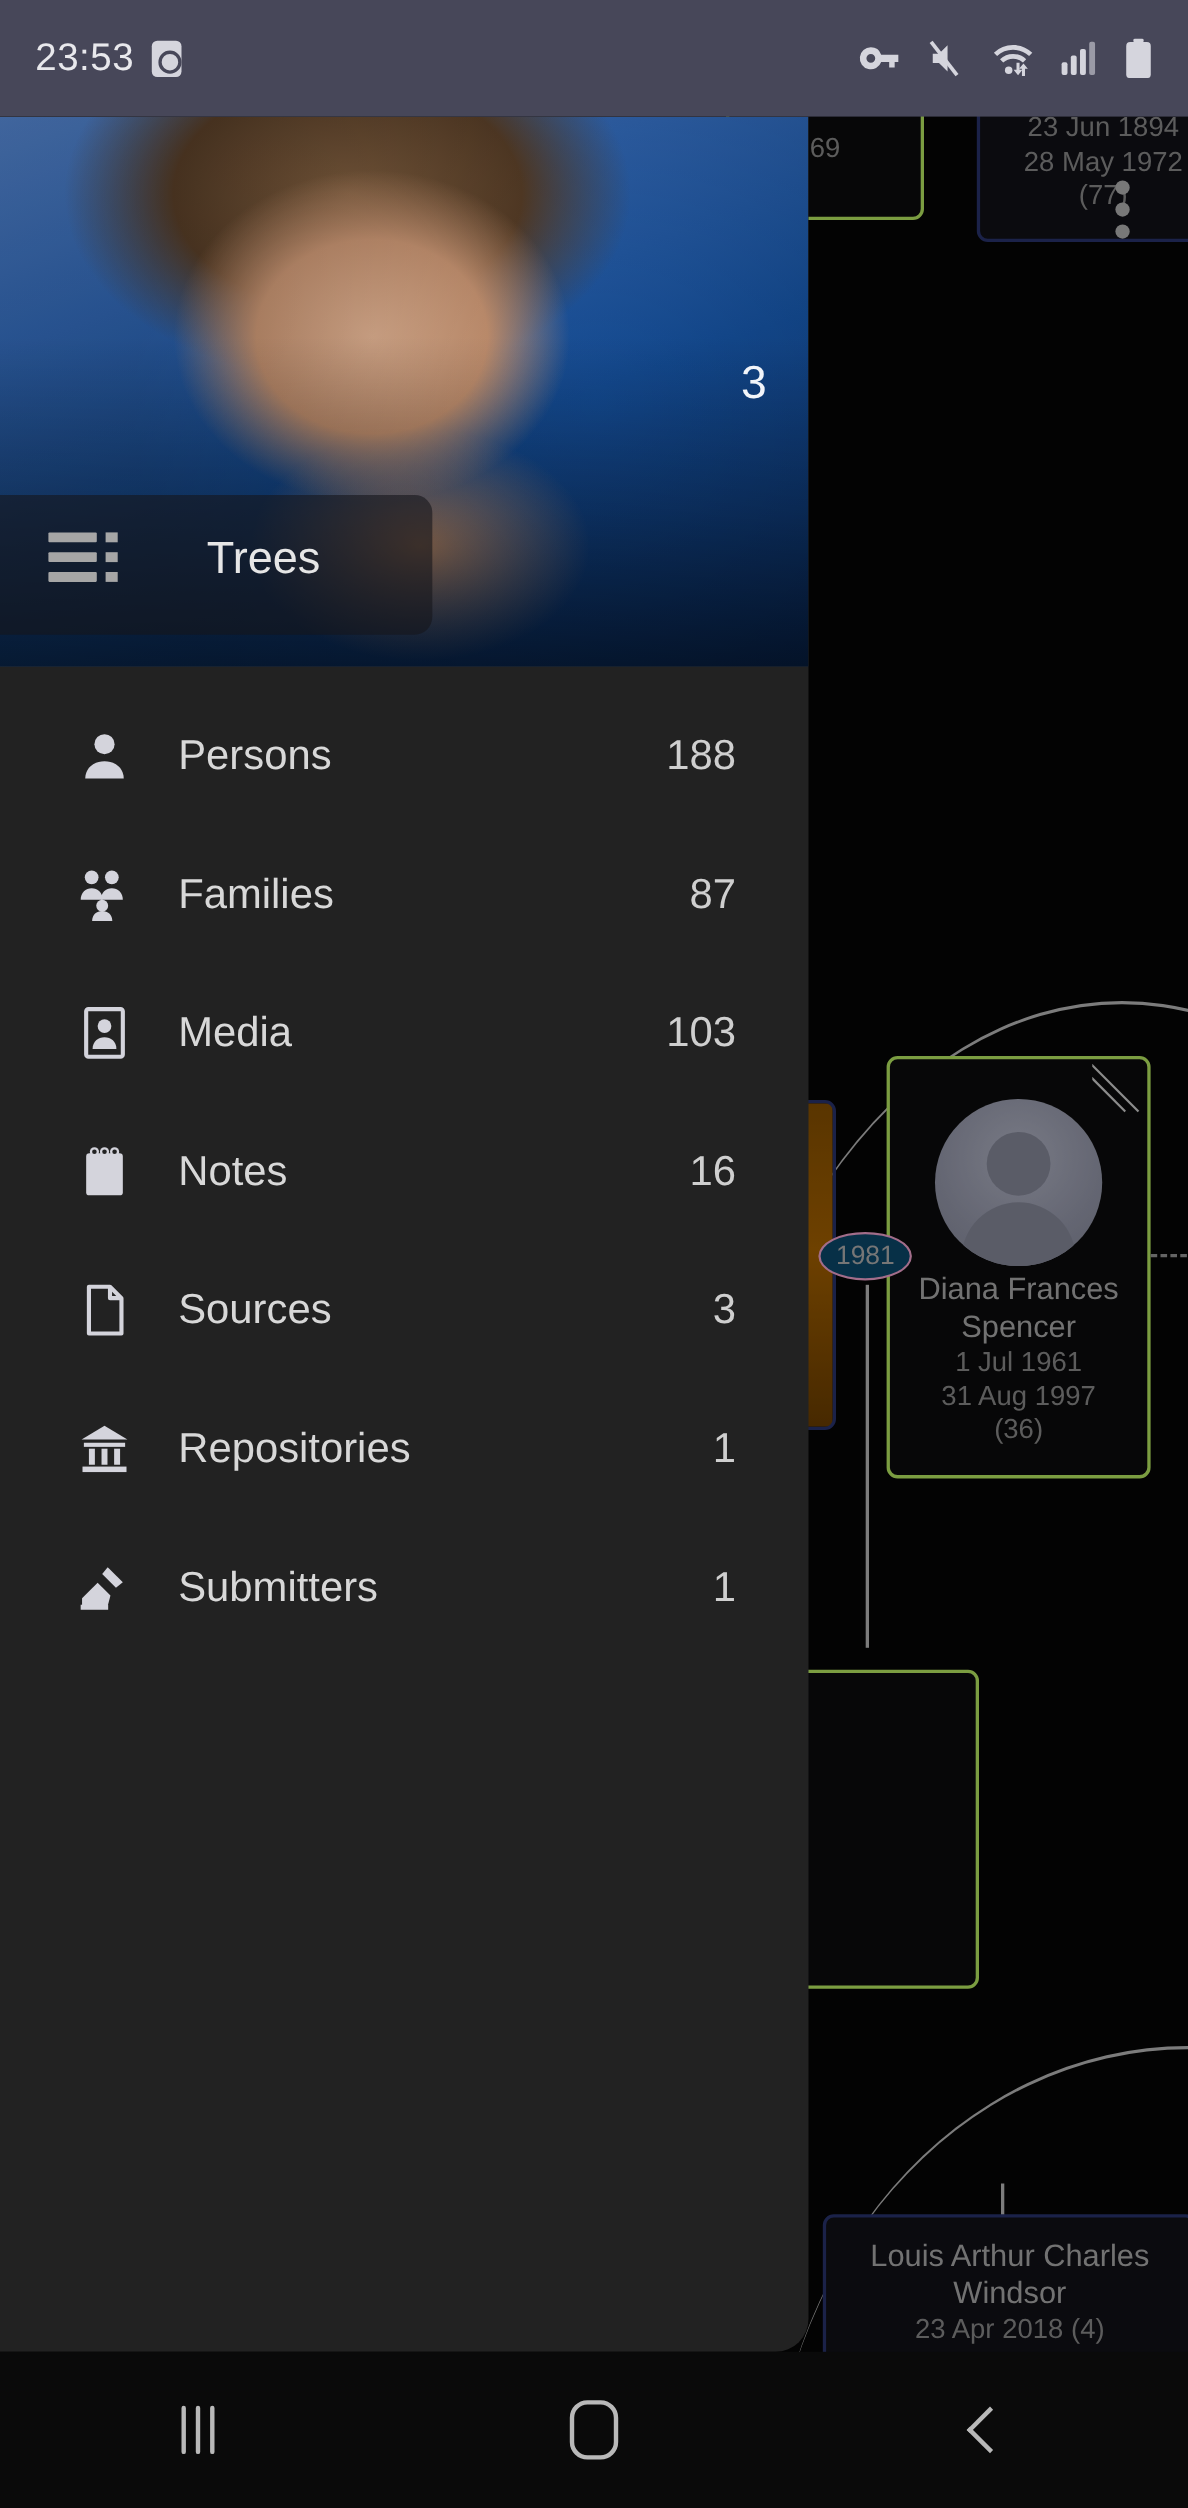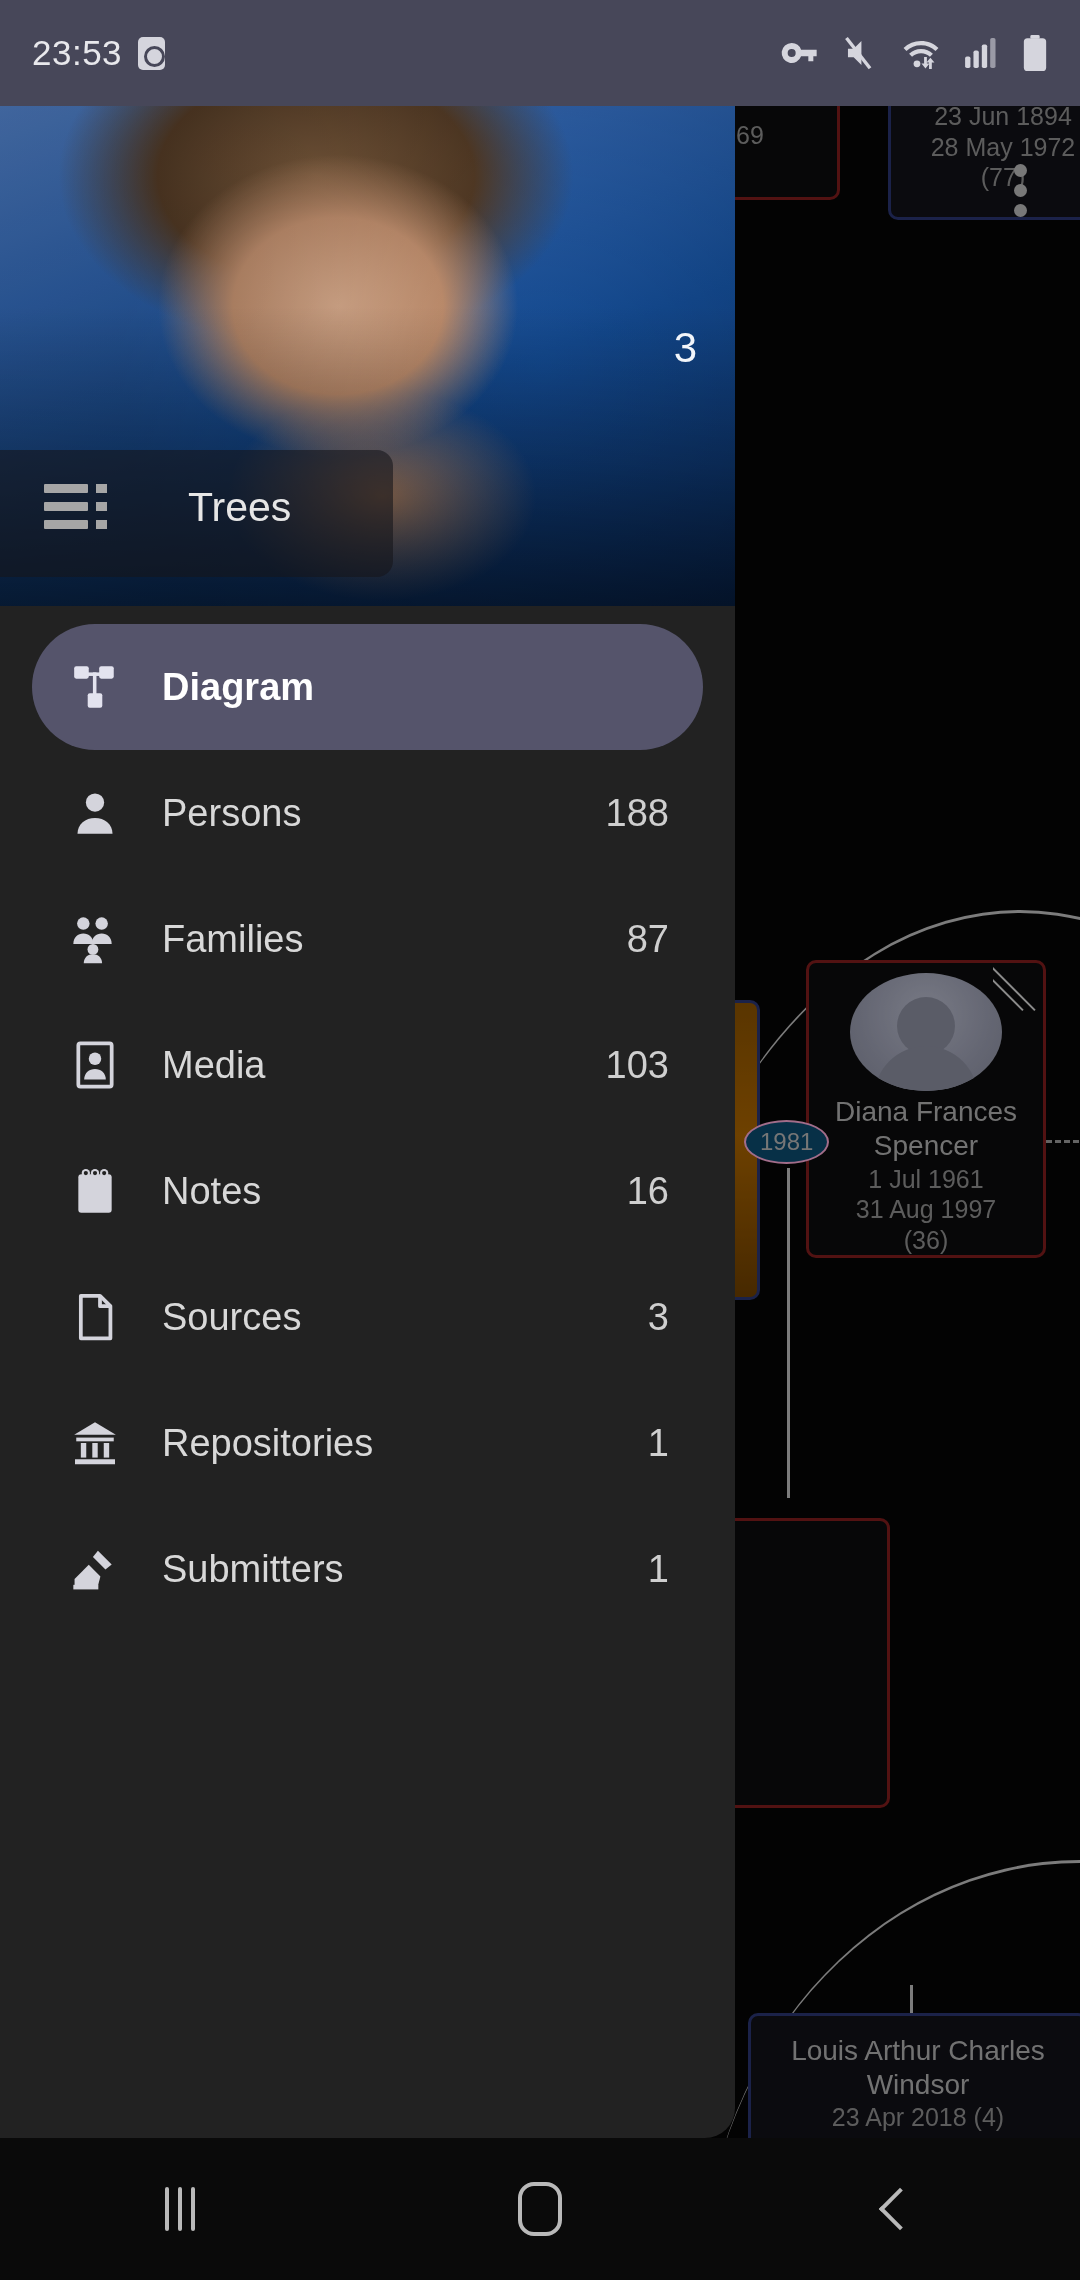--- a/index.html
+++ b/index.html
@@ -22,21 +22,21 @@
     background: #0c0c0d;
     border-radius: 10px;
     display: flex; flex-direction: column;
     align-items: center; justify-content: center;
     color: #9b9b9b;
     text-align: center;
     line-height: 1.22;
   }
   .node .nm { font-size: 28px; color: #b0b0b0; padding: 0 6px; }
   .node .dt { font-size: 25px; color: #8e8e8e; }
-  .node.crimson { border: 3px solid #7f1d1d; }
+  .node.crimson { border: 3px solid #bef264; }
   .node.blue    { border: 3px solid #2a3570; background: #111118; }
   .node.orange  { border: 3px solid #2a3570;
                   background: linear-gradient(180deg,#8a5200 0%,#a96400 45%,#6d3f00 100%); }
 
   .avatar-circle {
     width: 152px; height: 152px; border-radius: 50%;
     background: radial-gradient(circle at 50% 35%, #b9bccd 0%, #9a9db0 60%, #8b8e9f 100%);
     position: relative; overflow: hidden; margin-bottom: 4px;
   }
   .avatar-circle::before {
@@ -226,21 +226,21 @@
     <div class="curve" style="left:640px; top:910px; width:760px; height:560px;
                 border-color:#bfbfbf transparent transparent transparent;
                 border-width:3px 0 0 0; border-radius:50% / 100% 100% 0 0;"></div>
 
     <div class="node orange" style="left:590px; top:1000px; width:170px; height:300px;"></div>
 
     <div class="year-badge" style="left:744px; top:1120px;">1981</div>
 
     <div class="link v" style="left:787px; top:1168px; height:330px;"></div>
 
-    <div class="node crimson" style="left:806px; top:960px; width:240px; height:298px; padding-top:10px;">
+    <div class="node crimson" style="left:806px; top:960px; width:240px; height:384px; padding-top:10px;">
       <div class="avatar-circle"></div>
       <div class="nm">Diana Frances Spencer</div>
       <div class="dt">1 Jul 1961</div>
       <div class="dt">31 Aug 1997</div>
       <div class="dt">(36)</div>
       <div class="ribbon">
           <i></i>
           <i></i>
         </div>
     </div>
@@ -278,33 +278,20 @@
           <span class="dot r1"></span>
         <span class="bar r2"></span>
           <span class="dot r2"></span>
       </div>
       <div class="trees-label">Trees</div>
 
     </div>
 
     <div class="drawer-list">
 
-      <div class="drawer-item selected">
-        <span class="icon-slot">
-          <svg width="50" height="50" viewBox="0 0 24 24" fill="#e3e3ef">
-            <rect x="2" y="2" width="7" height="6" rx="1"></rect>
-            <rect x="14" y="2" width="7" height="6" rx="1"></rect>
-            <rect x="8.5" y="15" width="7" height="7" rx="1"></rect>
-            <rect x="11" y="5" width="1.7" height="11"></rect>
-            <rect x="5" y="5" width="13.5" height="1.7"></rect>
-          </svg>
-        </span>
-        <span class="label">Diagram</span>
-        <span class="count"></span>
-      </div>
 
       <div class="drawer-item">
         <span class="icon-slot">
           <svg width="50" height="50" viewBox="0 0 24 24" fill="#d4d4dc">
             <circle cx="12" cy="7" r="4.4"></circle>
             <path d="M3.6 22c0-4.7 3.8-7.6 8.4-7.6s8.4 2.9 8.4 7.6z"></path>
           </svg>
         </span>
         <span class="label">Persons</span>
         <span class="count">188</span>

